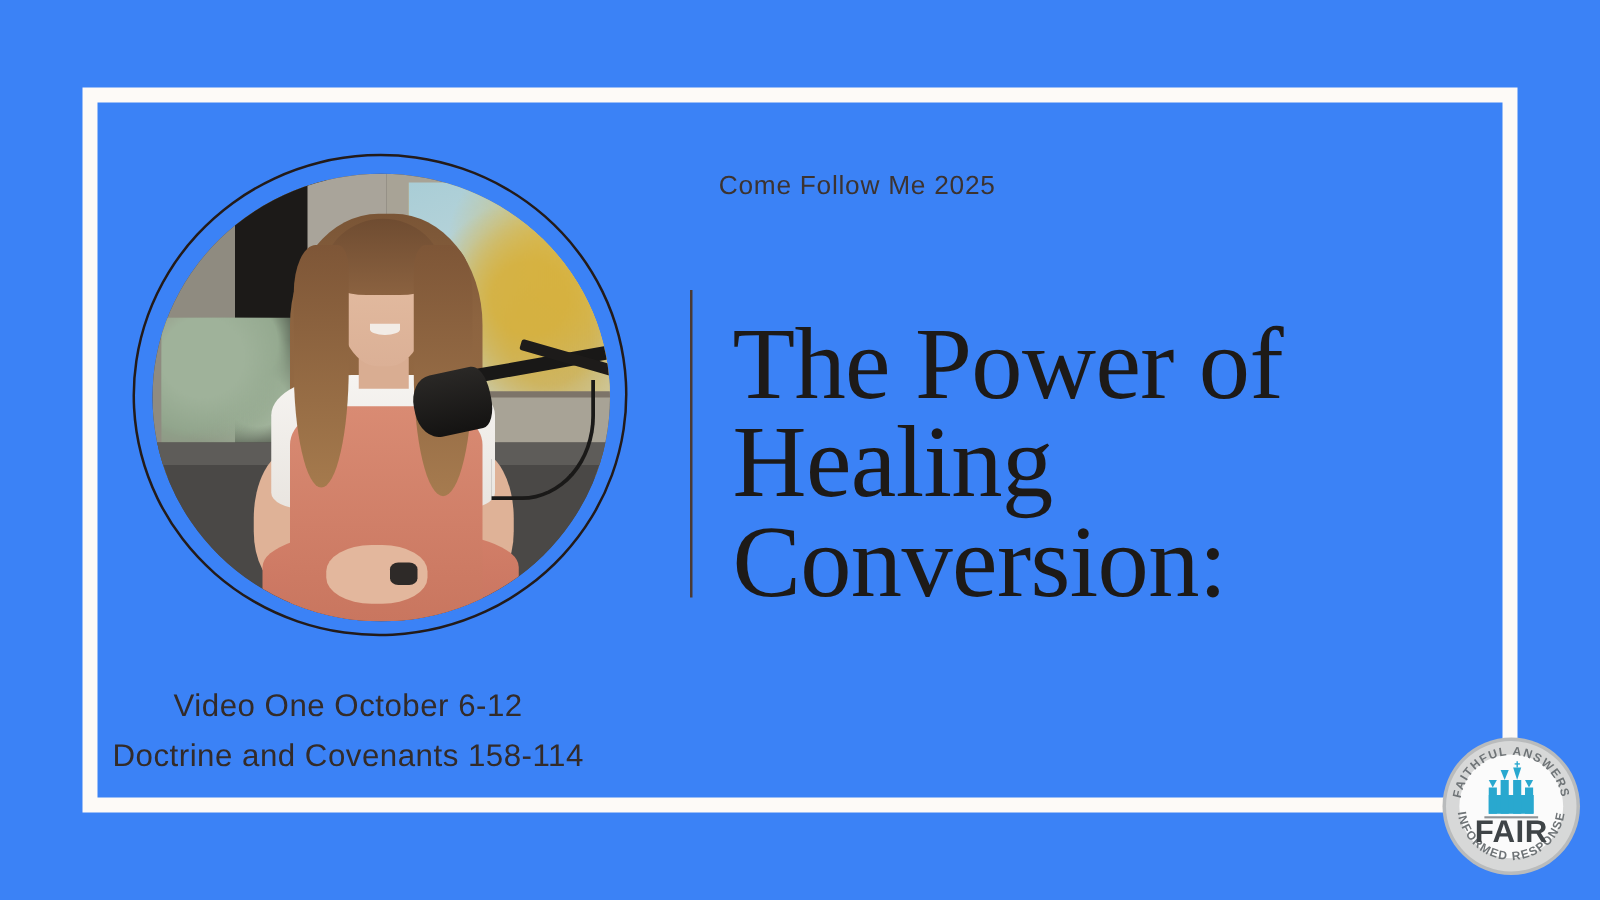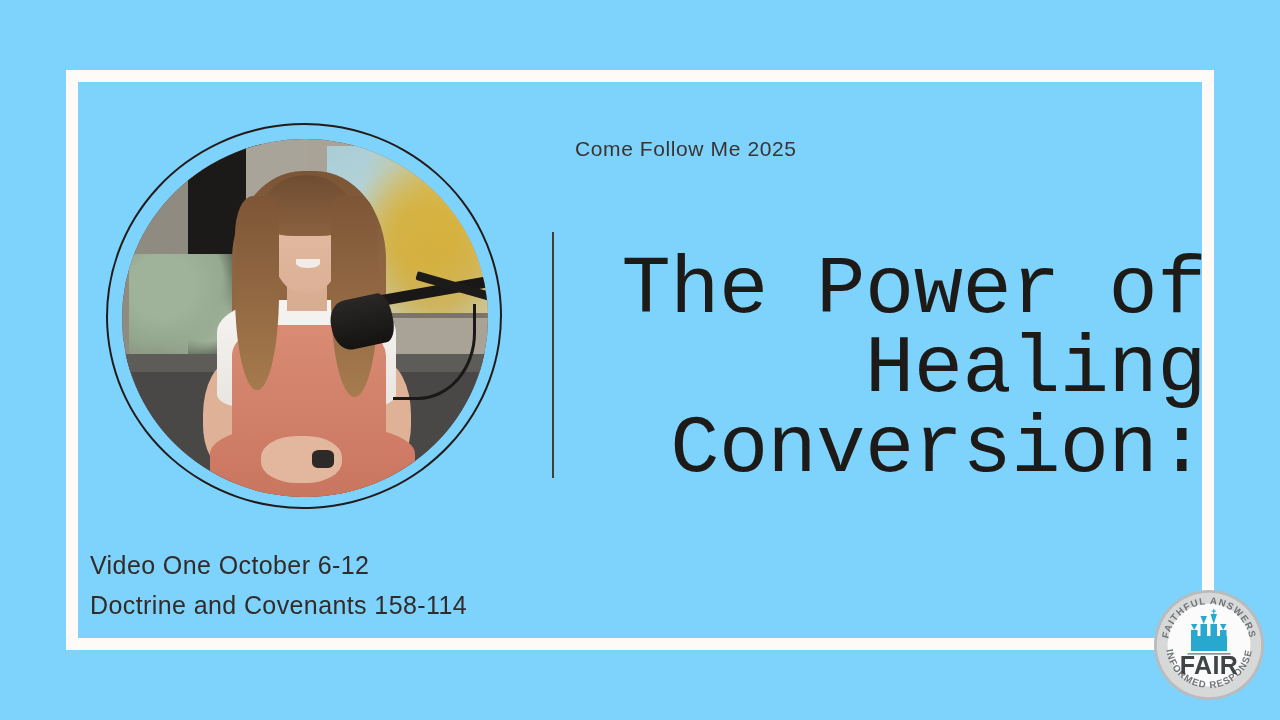--- a/index.html
+++ b/index.html
@@ -9,21 +9,21 @@
   }
   body {
     font-family: "Liberation Sans", sans-serif;
   }
 
   #slide {
     position: relative;
     width: 1280px;
     height: 720px;
     overflow: hidden;
-    background: #7dd3fc;
+    background: #3b82f6;
   }
 
   
   #frame {
     position: absolute;
     left: 66px;
     top: 70px;
     width: 1148px;
     height: 580px;
     border: 12px solid #fdfaf7;
@@ -180,43 +180,42 @@
     top: 232px;
     width: 2px;
     height: 246px;
     background: #4a3a36;
   }
   #title {
     position: absolute;
     left: 586px;
     top: 196px;
     width: 620px;
-    font-family: Liberation Mono, monospace;
+    font-family: Liberation Serif, serif;
     font-size: 82px;
     line-height: 0.97;
     letter-spacing: -0.5px;
     color: #1d1a18;
     font-weight: 400;
-    text-align: right;
   }
   #title .tline { display: block; white-space: nowrap; }
   #title .l4 { letter-spacing: -1.5px; }
 
   
   #captions {
     position: absolute;
     left: 90px;
     top: 546px;
     font-family: "Liberation Sans", sans-serif;
     font-size: 25px;
     line-height: 1.58;
     letter-spacing: .4px;
     color: #332b29;
   }
-  #captions span { display: block; white-space: nowrap; }
+  #captions span { display: block; white-space: nowrap; text-align: center; }
 
   
   #fair-logo {
     position: absolute;
     left: 1152px;
     top: 588px;
     width: 114px;
     height: 114px;
   }
   #fair-logo svg { display: block; }

